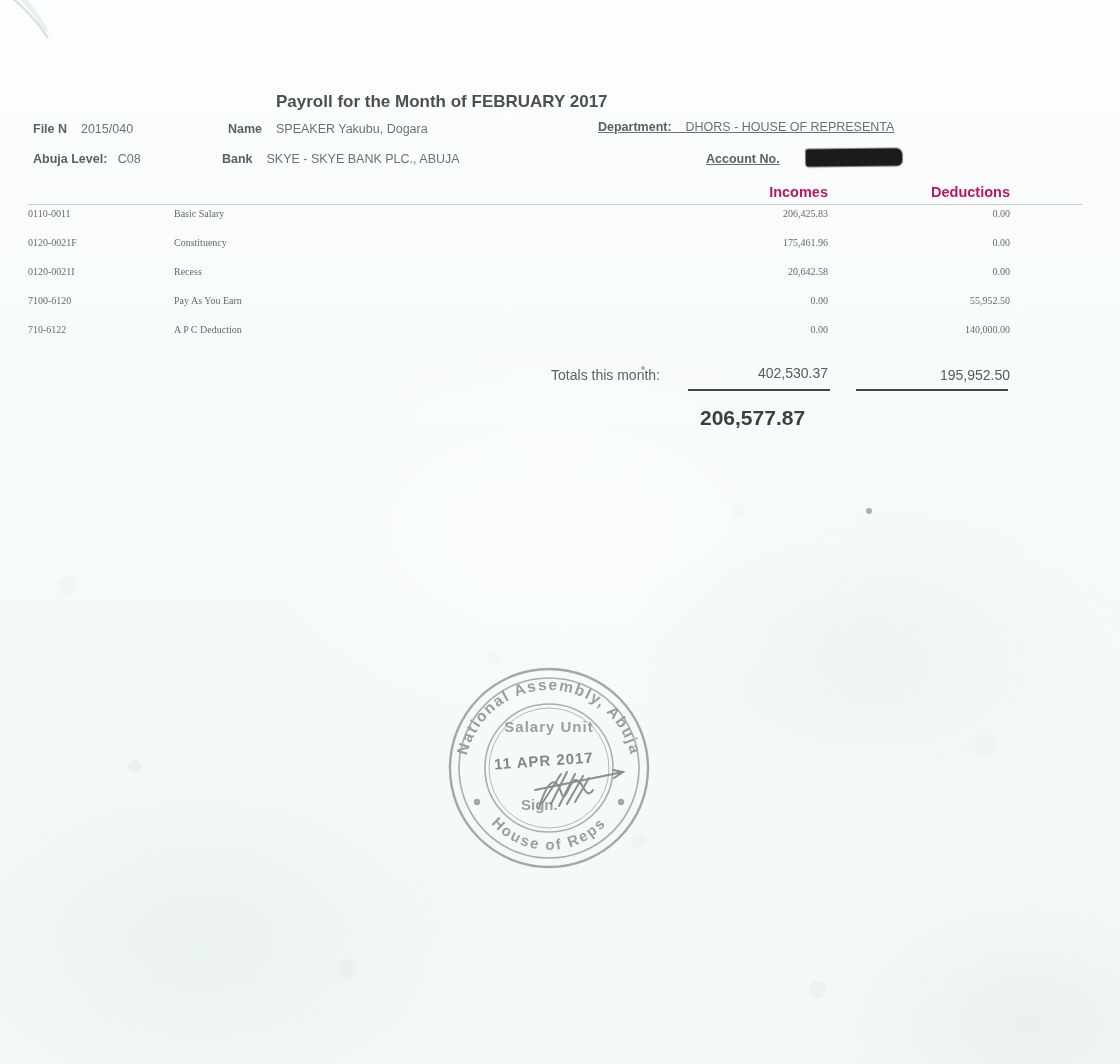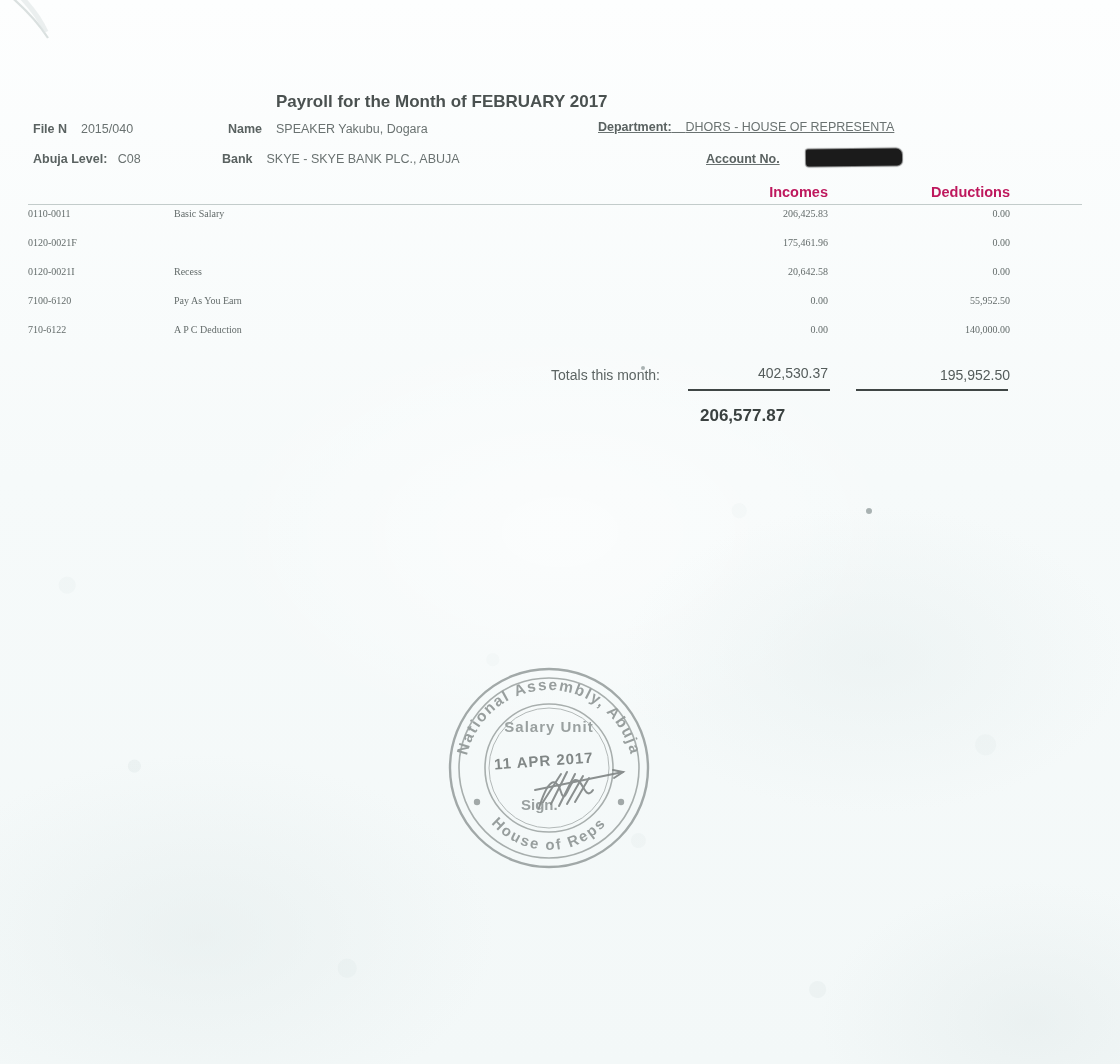--- a/index.html
+++ b/index.html
@@ -227,21 +227,21 @@
     font-weight: bold;
     color: #3e4544;
     white-space: nowrap;
   }
   .netpay-value {
     position: absolute;
     left: 700px;
     top: 406px;
     width: 200px;
     text-align: left;
-    font-size: 17px;
+    font-size: 21px;
     font-weight: bold;
     color: #3a4140;
     white-space: nowrap;
   }
 
   
   .stamp {
     position: absolute;
     left: 443px;
     top: 662px;
@@ -324,20 +324,21 @@
 
   <div class="rows">
     <div class="row">
       <span class="code">0110-0011</span>
       <span class="desc">Basic Salary</span>
       <span class="inc">206,425.83</span>
       <span class="ded">0.00</span>
     </div>
     <div class="row">
       <span class="code">0120-0021F</span>
+      <span class="desc">Constituency</span>
       <span class="inc">175,461.96</span>
       <span class="ded">0.00</span>
     </div>
     <div class="row">
       <span class="code">0120-0021I</span>
       <span class="desc">Recess</span>
       <span class="inc">20,642.58</span>
       <span class="ded">0.00</span>
     </div>
     <div class="row">

